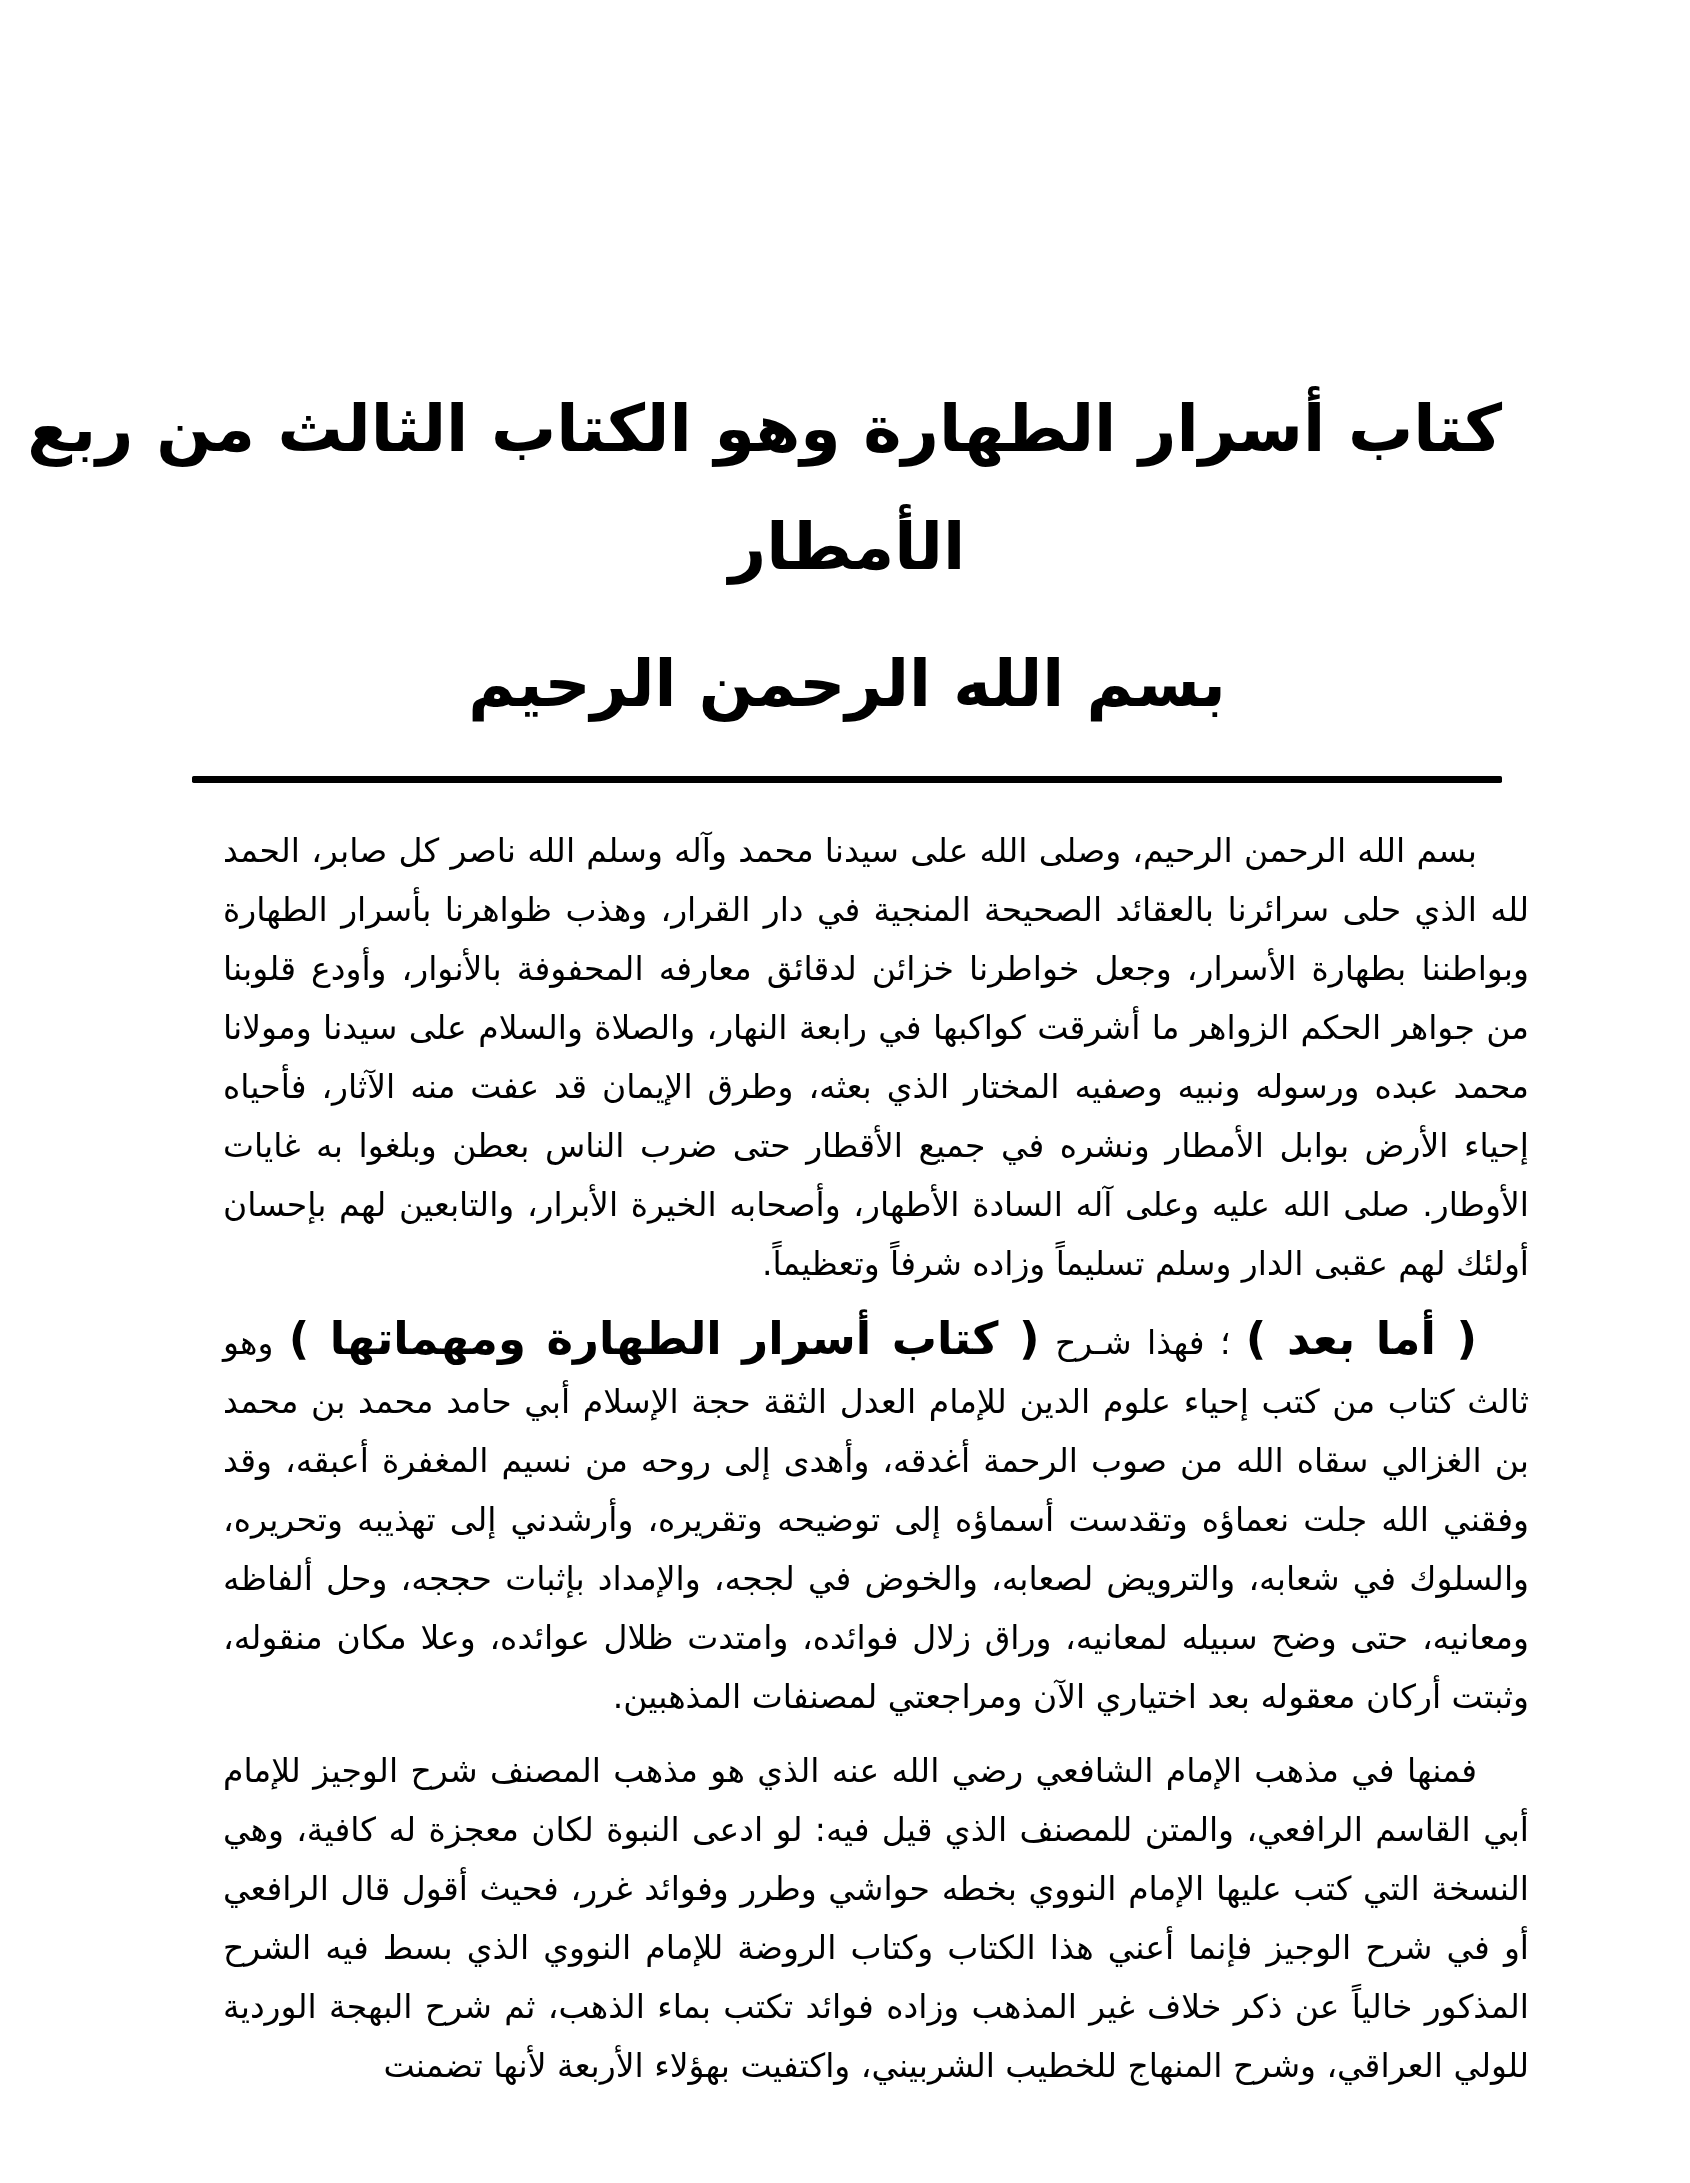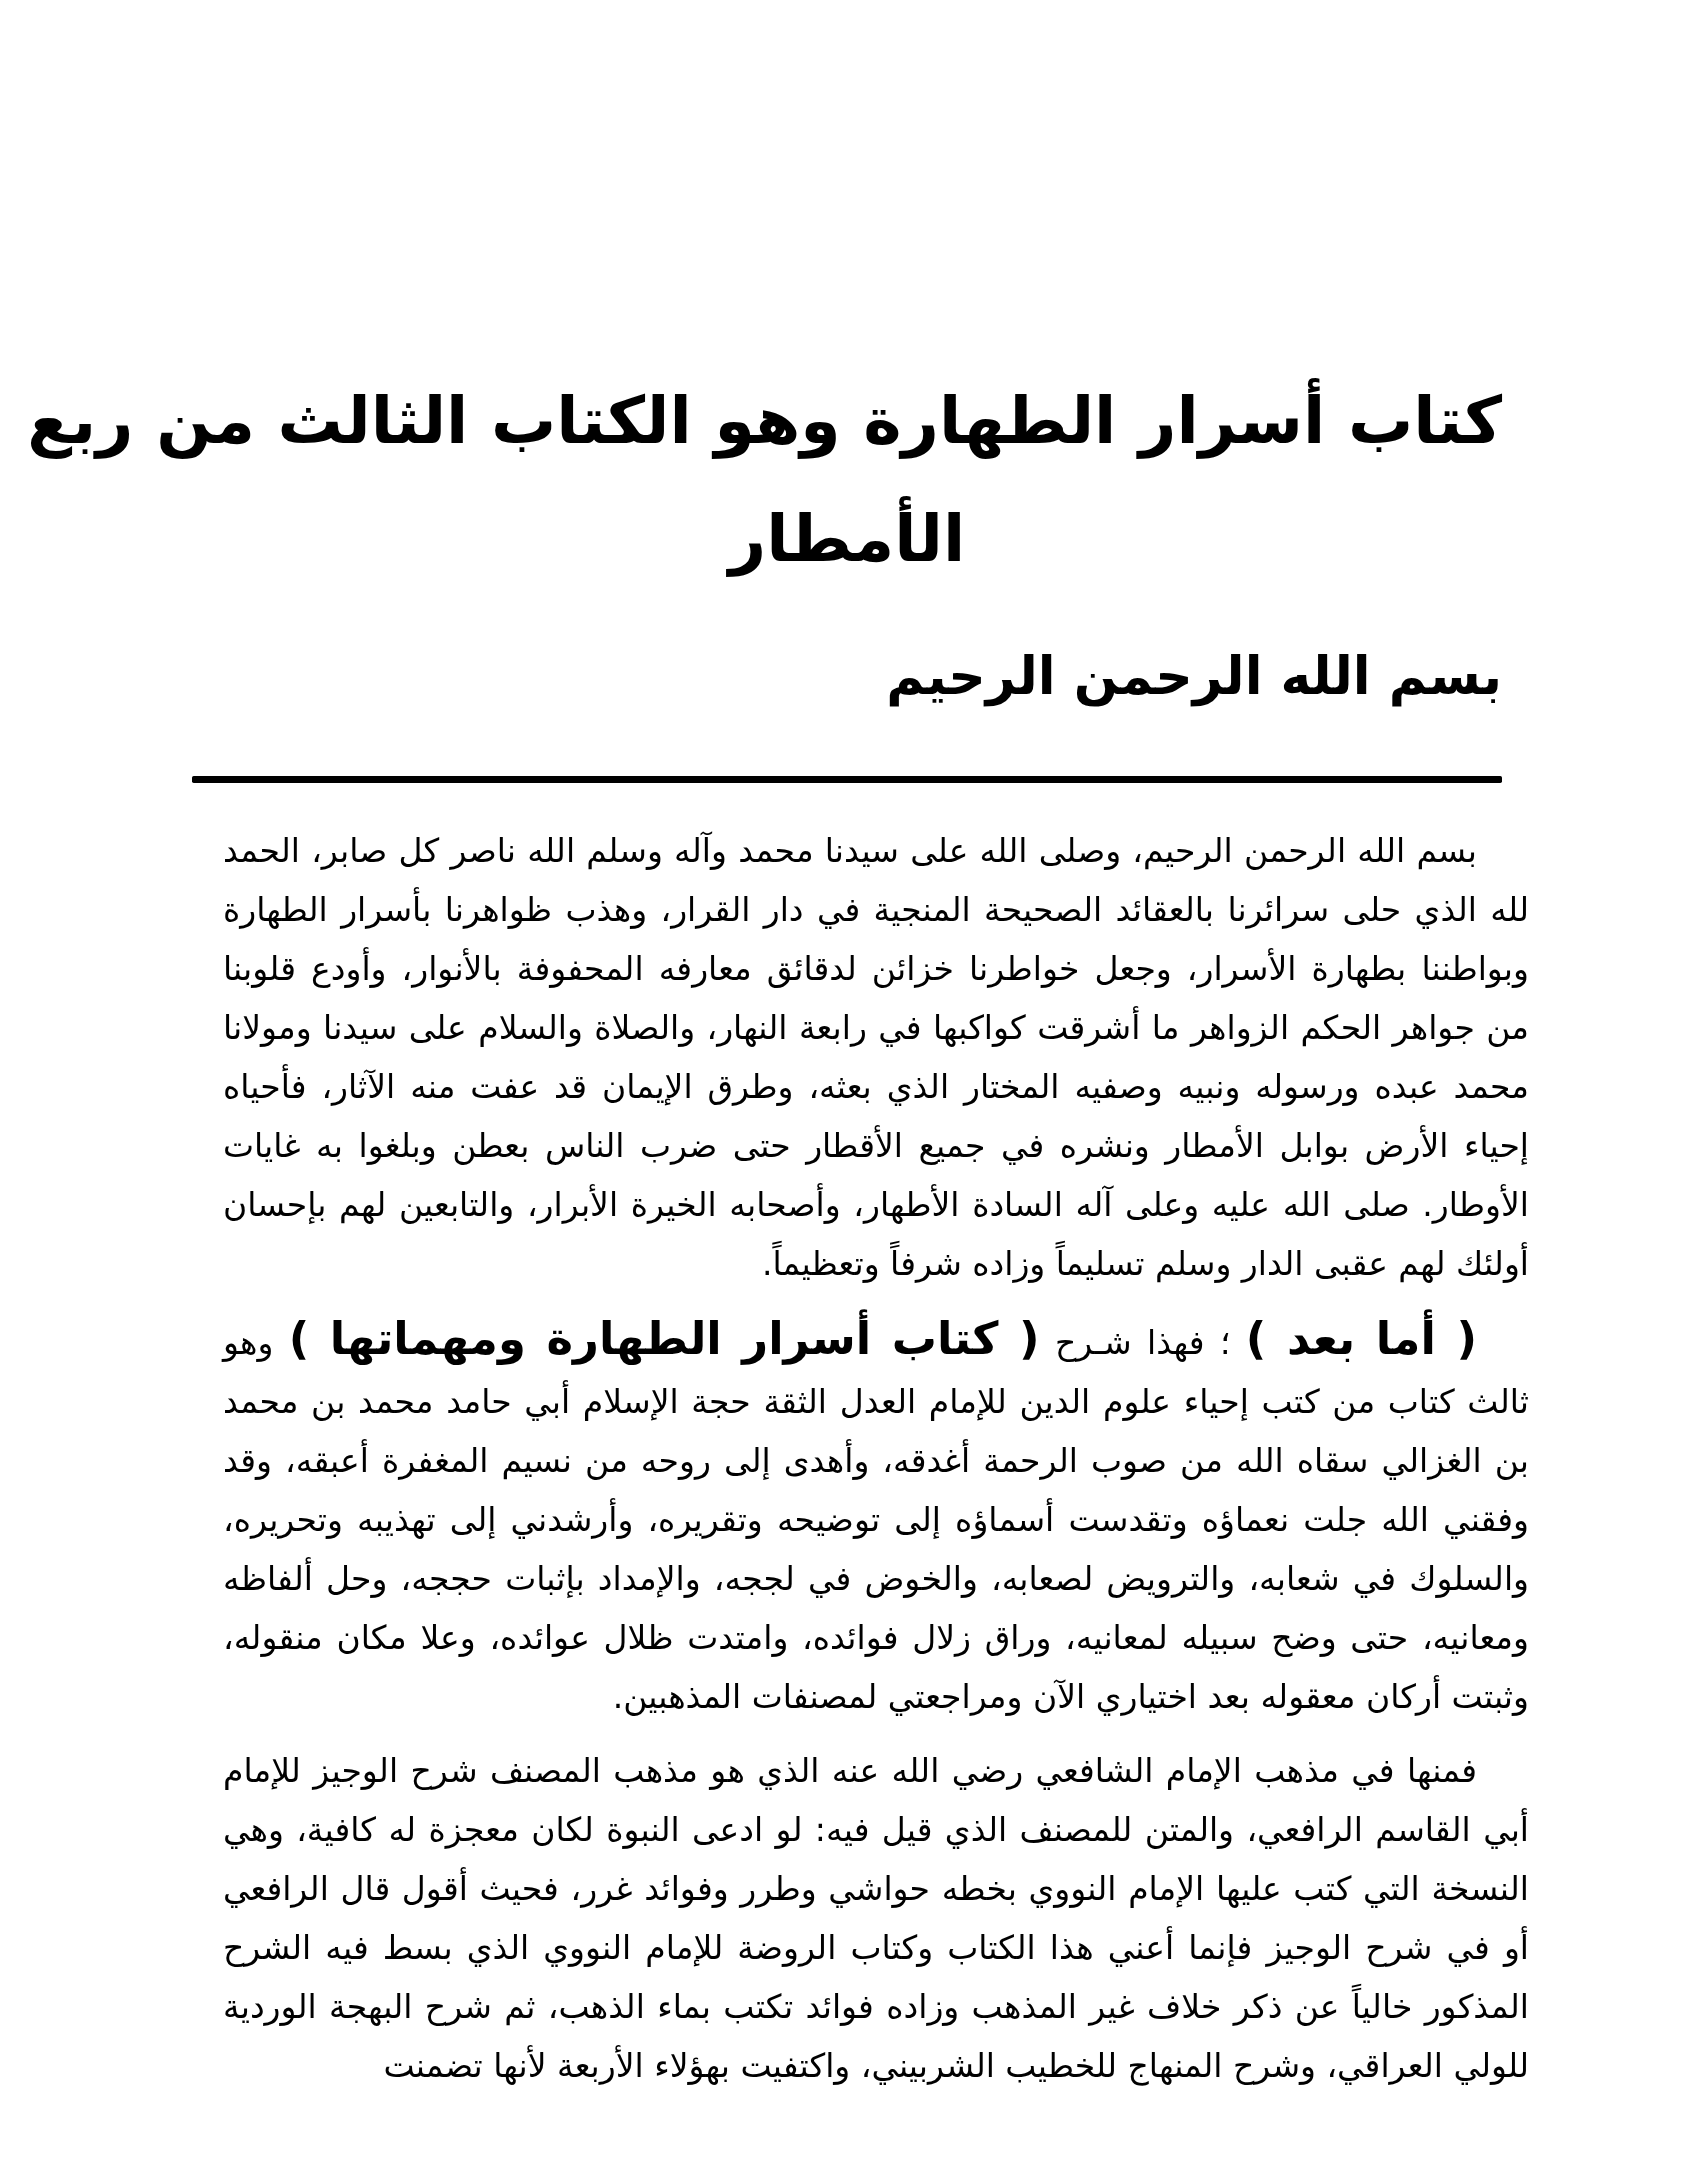--- a/index.html
+++ b/index.html
@@ -19,39 +19,38 @@
       position: absolute;
       left: 0; top: 0;
       width: 1691px;
       height: 2455px;
       background: #ffffff;
     }
     .title-block {
       position: absolute;
       left: 192px;
       width: 1310px;
-      top: 362px;
+      top: 370px;
       direction: rtl;
       text-align: center;
       font-family: "DejaVu Sans", sans-serif;
       font-weight: bold;
     }
     .title-line {
       font-size: 65px;
       line-height: 118px;
       margin: 0;
       white-space: nowrap;
       letter-spacing: 0.9px;
     }
     .bismillah {
-      font-size: 52px;
+      font-size: 64px;
       line-height: 87px;
       margin: 35px 0 0 0;
       font-weight: bold;
-      text-align: right;
     }
     .rule {
       position: absolute;
       left: 192px;
       top: 776px;
       width: 1310px;
       height: 7px;
       background: #000000;
       border-radius: 1.7px;
     }

